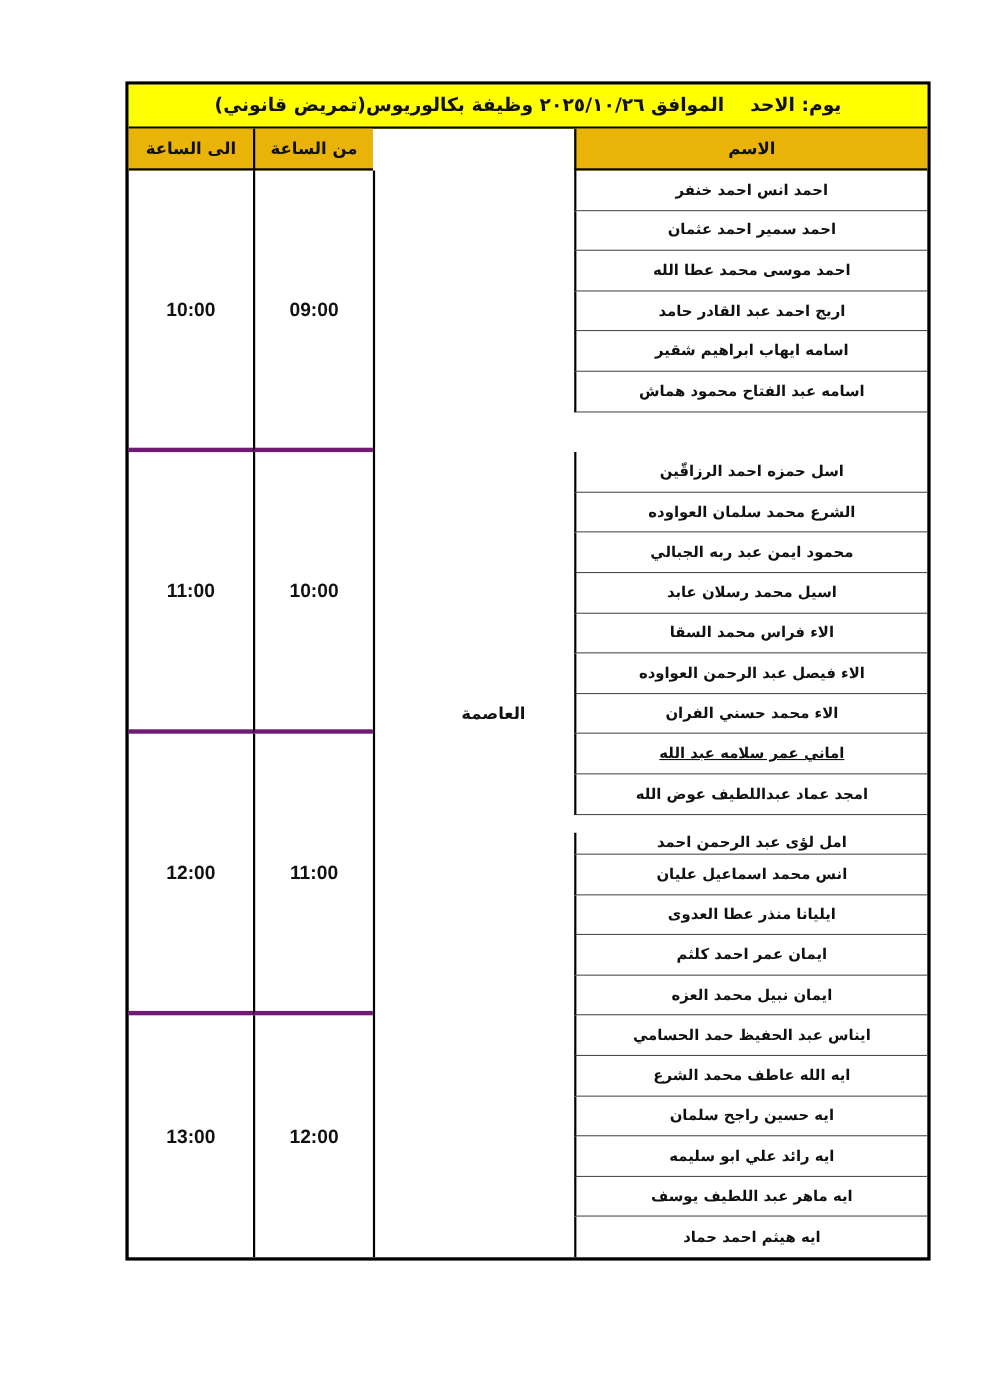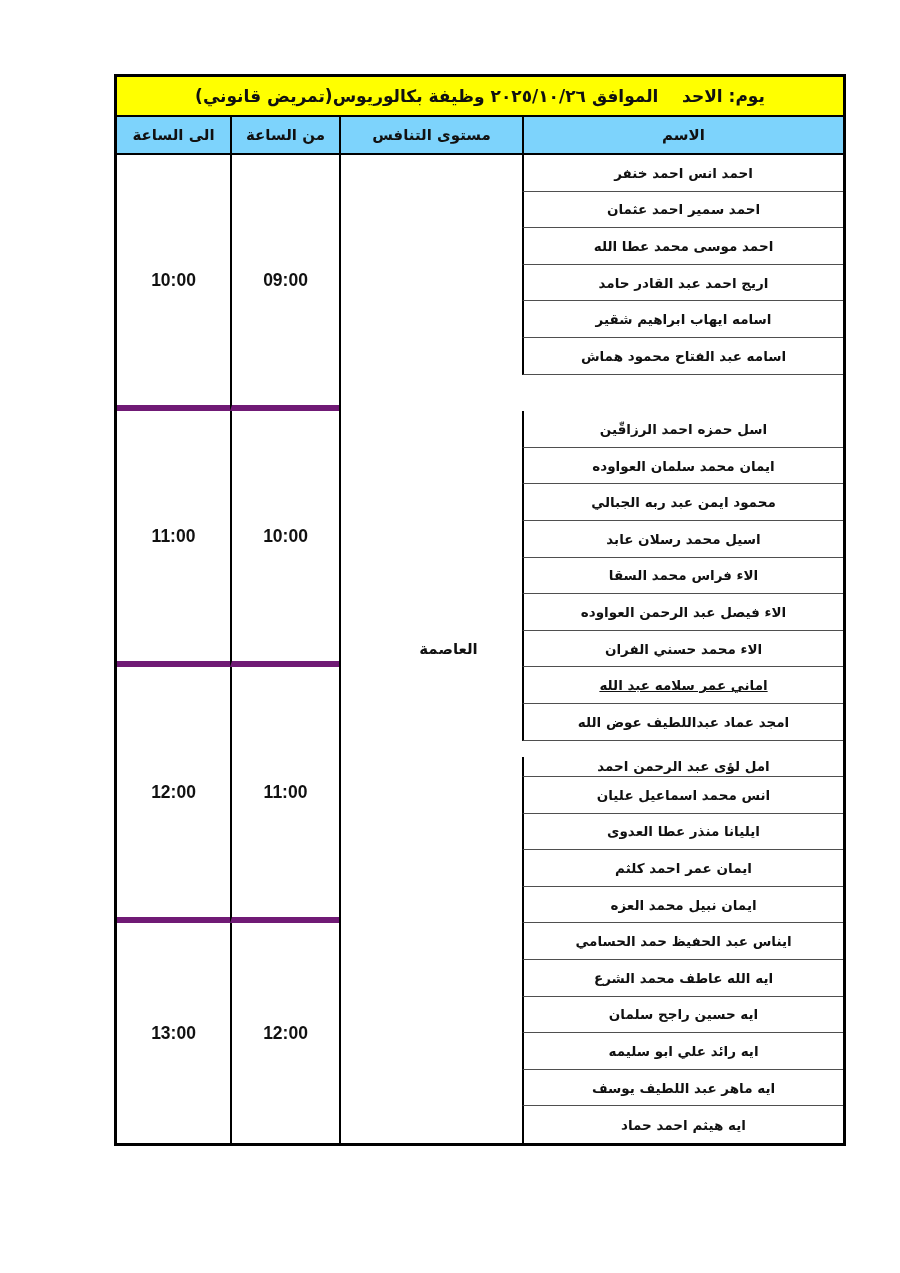--- a/index.html
+++ b/index.html
@@ -24,72 +24,71 @@
   .cell {
     display: flex; align-items: center; justify-content: center;
     font-weight: bold; color: #111; overflow: hidden;
   }
   .title-cell {
     grid-column: 1 / -1; grid-row: 1;
     background: #FFFF00;
     border-bottom: 2px solid #000;
     font-size: 17px; letter-spacing: 0;
   }
-  .head { background: #7dd3fc; border-bottom: 2px solid #000; font-size: 15px; }
+  .head { background: #eab308; border-bottom: 2px solid #000; font-size: 15px; }
   .h-name  { grid-column: 1; grid-row: 2; border-left: 2px solid #000; }
   .h-level { grid-column: 2; grid-row: 2; border-left: 2px solid #000; }
   .h-from  { grid-column: 3; grid-row: 2; border-left: 2px solid #000; }
   .h-to    { grid-column: 4; grid-row: 2; }
   .name {
     grid-column: 1;
     border-left: 2px solid #000;
     border-bottom: 1px solid #4f4f4f;
     font-size: 13.5px;
   }
   .name.last { border-bottom: none; }
   .level-cell {
     grid-column: 2; grid-row: 3 / span 27;
     border-left: 2px solid #000;
     font-size: 15px;
     padding-left: 34px;
   }
   .time {
     font-family: "Liberation Sans", sans-serif;
     font-size: 17.5px;
-    border-bottom: 6px solid #701a75;
+    border-bottom: 4px solid #701a75;
   }
   .time.from { grid-column: 3; border-left: 2px solid #000; }
   .time.to   { grid-column: 4; }
   .time.lastgrp { border-bottom: none; }
 </style>
 </head>
 <body>
 
 <div class="sheet">
   <div class="grid" id="grid">
     <div class="cell title-cell">يوم: الاحد&nbsp;&nbsp;&nbsp;&nbsp;الموافق ٢٠٢٥/١٠/٢٦ وظيفة بكالوريوس(تمريض قانوني)</div>
 
     <div class="cell head h-name">الاسم</div>
-    <div class="cell head h-level">مستوى التنافس</div>
     <div class="cell head h-from">من الساعة</div>
     <div class="cell head h-to">الى الساعة</div>
 
     <div class="cell level-cell">العاصمة</div>
   <div class="cell time to" style="grid-row: 3 / span 7;">10:00</div>
       <div class="cell time from" style="grid-row: 3 / span 7;">09:00</div>
       <div class="cell name" style="grid-row: 3;">احمد انس احمد خنفر</div>
       <div class="cell name" style="grid-row: 4;">احمد سمير احمد عثمان</div>
       <div class="cell name" style="grid-row: 5;">احمد موسى محمد عطا الله</div>
       <div class="cell name" style="grid-row: 6;">اريج احمد عبد القادر حامد</div>
       <div class="cell name" style="grid-row: 7;">اسامه ايهاب ابراهيم شقير</div>
       <div class="cell name" style="grid-row: 8;">اسامه عبد الفتاح محمود هماش</div>
       <div class="cell time to" style="grid-row: 10 / span 7;">11:00</div>
       <div class="cell time from" style="grid-row: 10 / span 7;">10:00</div>
       <div class="cell name" style="grid-row: 10;">اسل حمزه احمد الرزاقّين</div>
-      <div class="cell name" style="grid-row: 11;">ايمان محمد سلمان العواوده</div>
+      <div class="cell name" style="grid-row: 11;">الشرع محمد سلمان العواوده</div>
       <div class="cell name" style="grid-row: 12;">محمود ايمن عبد ربه الجبالي</div>
       <div class="cell name" style="grid-row: 13;">اسيل محمد رسلان عابد</div>
       <div class="cell name" style="grid-row: 14;">الاء فراس محمد السقا</div>
       <div class="cell name" style="grid-row: 15;">الاء فيصل عبد الرحمن العواوده</div>
       <div class="cell name" style="grid-row: 16;">الاء محمد حسني الفران</div>
       <div class="cell time to" style="grid-row: 17 / span 7;">12:00</div>
       <div class="cell time from" style="grid-row: 17 / span 7;">11:00</div>
       <div class="cell name" style="grid-row: 17; text-decoration: underline;">اماني عمر سلامه عبد الله</div>
       <div class="cell name" style="grid-row: 18;">امجد عماد عبداللطيف عوض الله</div>
       <div class="cell name" style="grid-row: 19; margin-top: 16px;">امل لؤى عبد الرحمن احمد</div>

